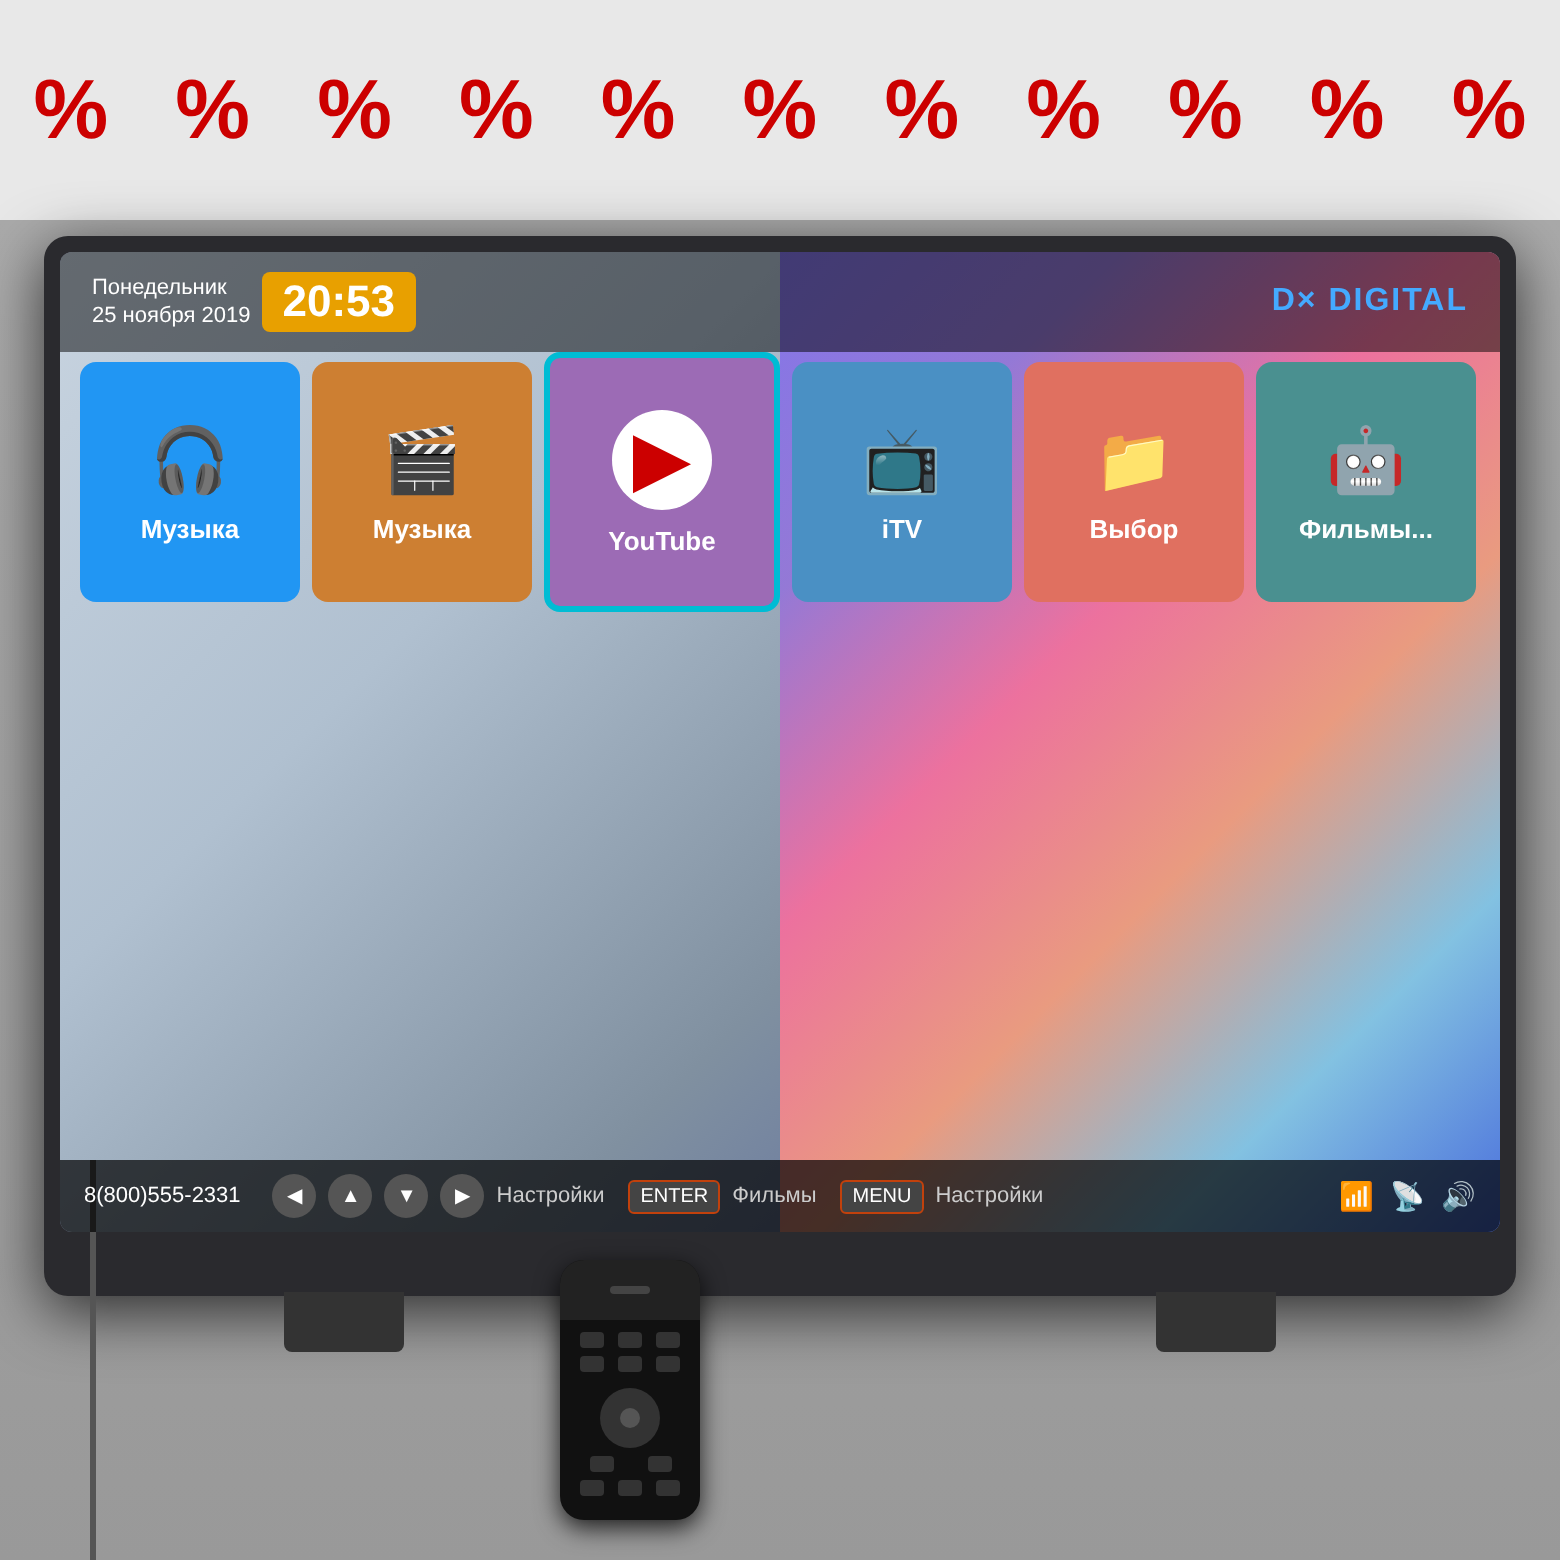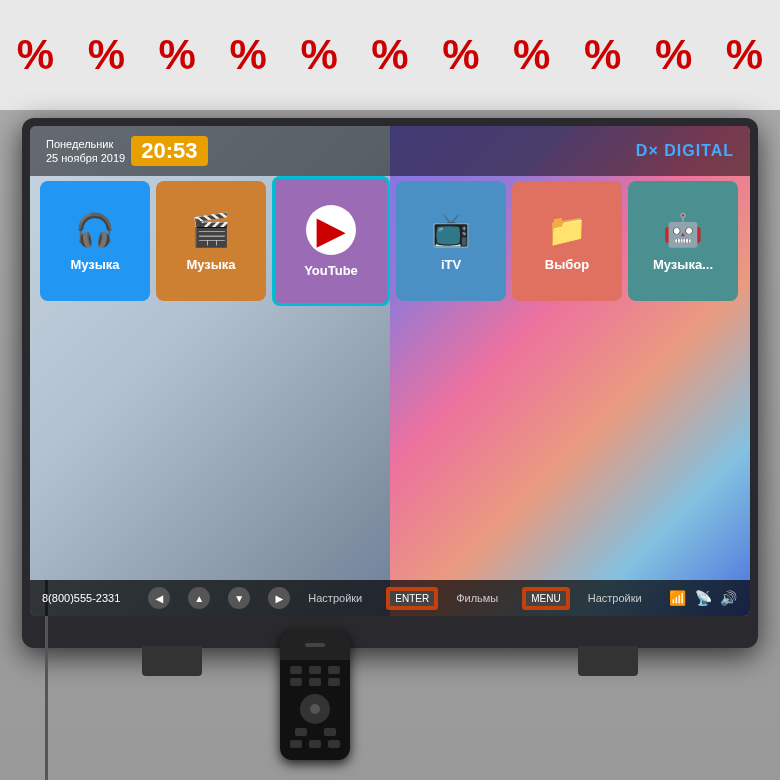--- a/index.html
+++ b/index.html
@@ -213,21 +213,21 @@
     
     .bottom-bar {
       position: absolute;
       bottom: 0; left: 0;
       width: 100%;
       height: 36px;
       background: rgba(0,0,0,0.7);
       display: flex;
       align-items: center;
       padding: 0 12px;
-      gap: 18px;
+      gap: 6px;
       z-index: 10;
     }
 
     .bottom-phone {
       color: #fff;
       font-size: 11px;
       margin-right: 10px;
     }
 
     .nav-btn {
@@ -248,21 +248,21 @@
       font-size: 11px;
       margin-right: 6px;
     }
 
     .nav-key {
       background: #444;
       color: #fff;
       font-size: 10px;
       padding: 2px 5px;
       border-radius: 3px;
-      border: 4px solid #c2410c;
+      border: 1px solid #c2410c;
     }
 
     .nav-icons {
       margin-left: auto;
       display: flex;
       align-items: center;
       gap: 8px;
       color: #fff;
       font-size: 14px;
     }
@@ -379,21 +379,21 @@
       <div class="app-tile itv">
         <div class="app-icon">📺</div>
         <div class="app-label">iTV</div>
       </div>
       <div class="app-tile files">
         <div class="app-icon">📁</div>
         <div class="app-label">Выбор</div>
       </div>
       <div class="app-tile apps">
         <div class="app-icon">🤖</div>
-        <div class="app-label">Музыка...</div>
+        <div class="app-label">Фильмы...</div>
       </div>
     </div>
 
     <div class="bottom-bar">
       <span class="bottom-phone">8(800)555-2331</span>
       <div class="nav-btn">◀</div>
       <div class="nav-btn">▲</div>
       <div class="nav-btn">▼</div>
       <div class="nav-btn">▶</div>
       <span class="nav-label">Настройки</span>

